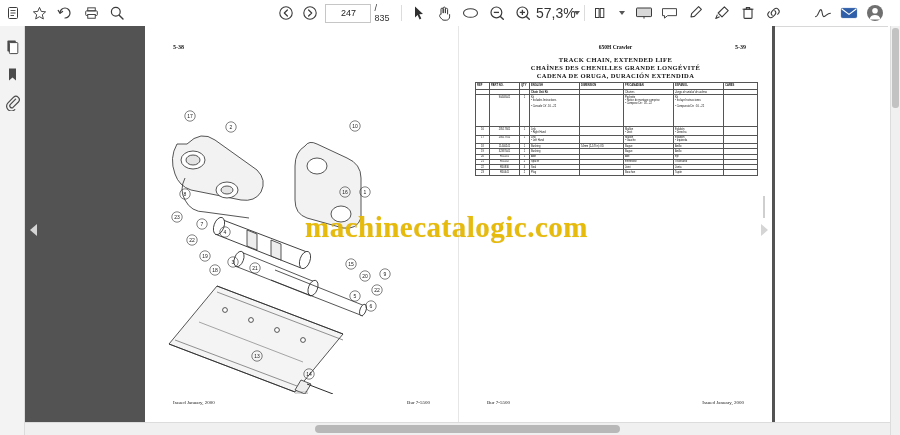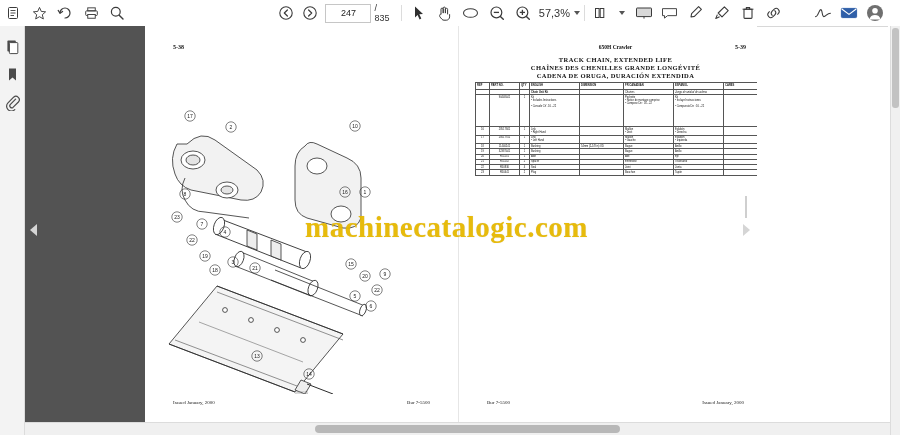--- a/index.html
+++ b/index.html
@@ -46,21 +46,21 @@
     font-size: 9px;
     line-height: 15px;
     text-align: center;
     color: #222;
     margin: 0 3px;
   }
   .page-total {
     font-size: 9px; color: #333; margin-right: 4px;
   }
   .zoom-field {
-    font-size: 11px; color: #333; width: 34px; text-align: right;
+    font-size: 14px; color: #333; width: 34px; text-align: right;
   }
   .caret {
     width: 0; height: 0;
     border-left: 3.5px solid transparent;
     border-right: 3.5px solid transparent;
     border-top: 4px solid #555;
     margin-left: 4px;
   }
   .tb-spacer { flex: 1 1 auto; }
 
@@ -85,20 +85,21 @@
     cursor: pointer;
   }
 
   
   .viewer {
     position: absolute;
     top: 26px; left: 25px;
     width: 732px; height: 409px;
     background: #535353;
     overflow: hidden;
+    padding-left: 18px;
   }
 
   .pages-wrap {
     position: absolute;
     top: 0; left: 0;
     width: 875px; height: 397px;
   }
 
   .page {
     position: absolute;

